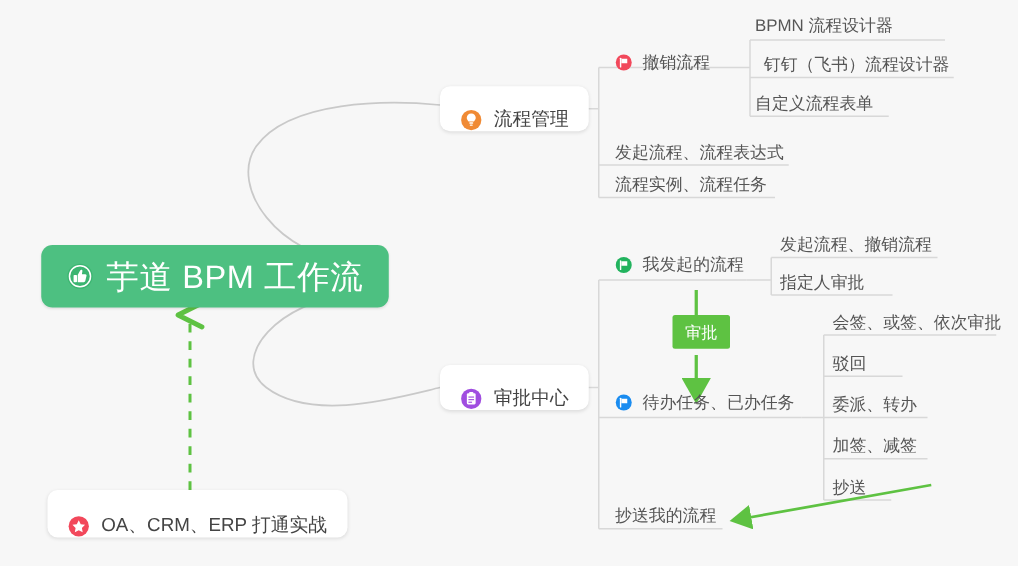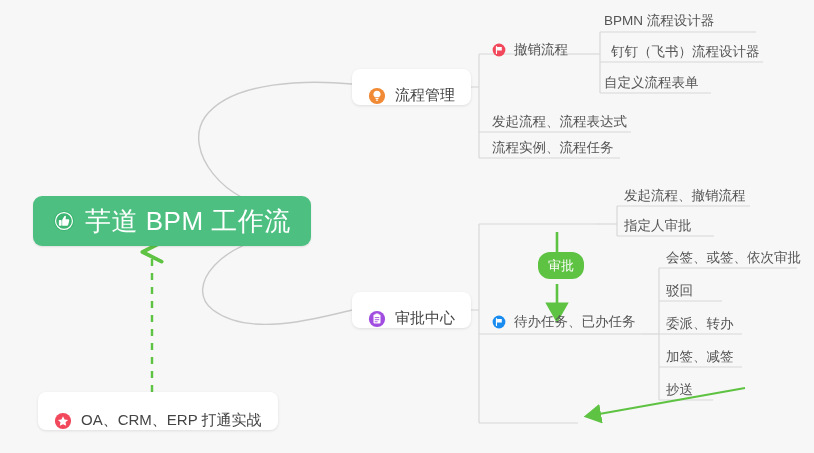--- a/index.html
+++ b/index.html
@@ -49,21 +49,21 @@
     white-space:nowrap;
     padding-bottom:5px;
     line-height:17px;
   }
   .leaf.ic{display:flex;align-items:center;gap:8px;}
 
   
   .badge{
     position:absolute;
     background:#5ec242;
-    border-radius:12px;
+    border-radius:2px;
     color:#fff;
     font-size:13px;
     padding:6px 10px;
     line-height:15px;
     white-space:nowrap;
   }
 
   
   .ico{flex:0 0 auto;display:inline-flex;align-items:center;justify-content:center;}
   .ico-22{width:22px;height:22px;}
@@ -187,20 +187,30 @@
         <rect x="6.1" y="5.0" width="7.8" height="10.0" rx="1.2" fill="#ffffff"></rect>
         <rect x="8.1" y="3.9" width="3.8" height="2.1" rx="0.8" fill="#ffffff"></rect>
         <rect x="7.5" y="8.0" width="5.0" height="1.0" fill="#a04de0"></rect>
         <rect x="7.5" y="10.3" width="5.0" height="1.0" fill="#a04de0"></rect>
         <rect x="7.5" y="12.6" width="3.2" height="1.0" fill="#a04de0"></rect>
       </svg>
     </span>
     <span class="card-label">审批中心</span>
   </div>
 
+  <div class="leaf ic" style="left:492px;top:203px;">
+    <span class="ico ico-14">
+      <svg viewBox="0 0 16 16" width="14" height="14">
+        <circle cx="8" cy="8" r="7.3" fill="#22b35e"></circle>
+        <path d="M5.1 4.2 L5.1 12.0" stroke="#ffffff" stroke-width="1.3" stroke-linecap="round"></path>
+        <path d="M5.8 4.6 L11.2 4.6 L11.2 8.6 L5.8 8.6 Z" fill="#ffffff"></path>
+      </svg>
+    </span>
+    <span>我发起的流程</span>
+  </div>
 
   <div class="leaf" style="left:624px;top:187px;">
     <span>发起流程、撤销流程</span>
   </div>
   <div class="leaf" style="left:624px;top:217px;">
     <span>指定人审批</span>
   </div>
 
   <div class="badge" style="left:538px;top:252px;">
     <span>审批</span>
@@ -226,20 +236,23 @@
   <div class="leaf" style="left:666px;top:348px;">
     <span>加签、减签</span>
   </div>
   <div class="leaf" style="left:666px;top:315px;">
     <span>委派、转办</span>
   </div>
   <div class="leaf" style="left:666px;top:381px;">
     <span>抄送</span>
   </div>
 
+  <div class="leaf" style="left:492px;top:404px;">
+    <span>抄送我的流程</span>
+  </div>
 
   <div class="card-node" style="left:38px;top:392px;height:38px;">
     <span class="ico ico-18">
       <svg viewBox="0 0 20 20" width="18" height="18">
         <circle cx="10" cy="10" r="9" fill="#f2485b"></circle>
         <path d="M10 4.6 L11.75 8.2 L15.6 8.75 L12.8 11.5 L13.5 15.3 L10 13.5 L6.5 15.3 L7.2 11.5 L4.4 8.75 L8.25 8.2 Z" fill="#ffffff"></path>
       </svg>
     </span>
     <span class="card-label">OA、CRM、ERP 打通实战</span>
   </div>

